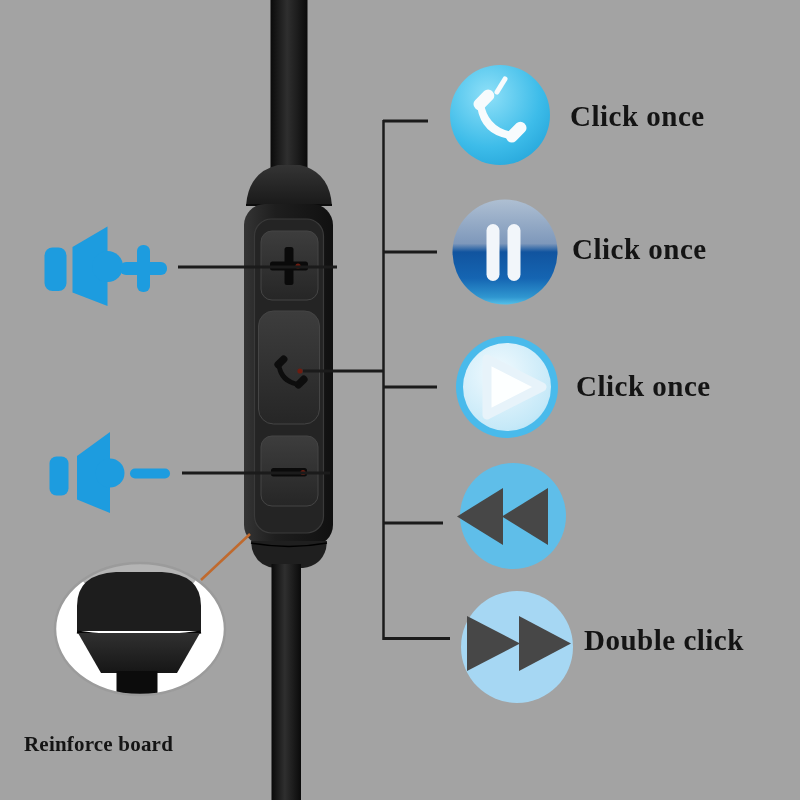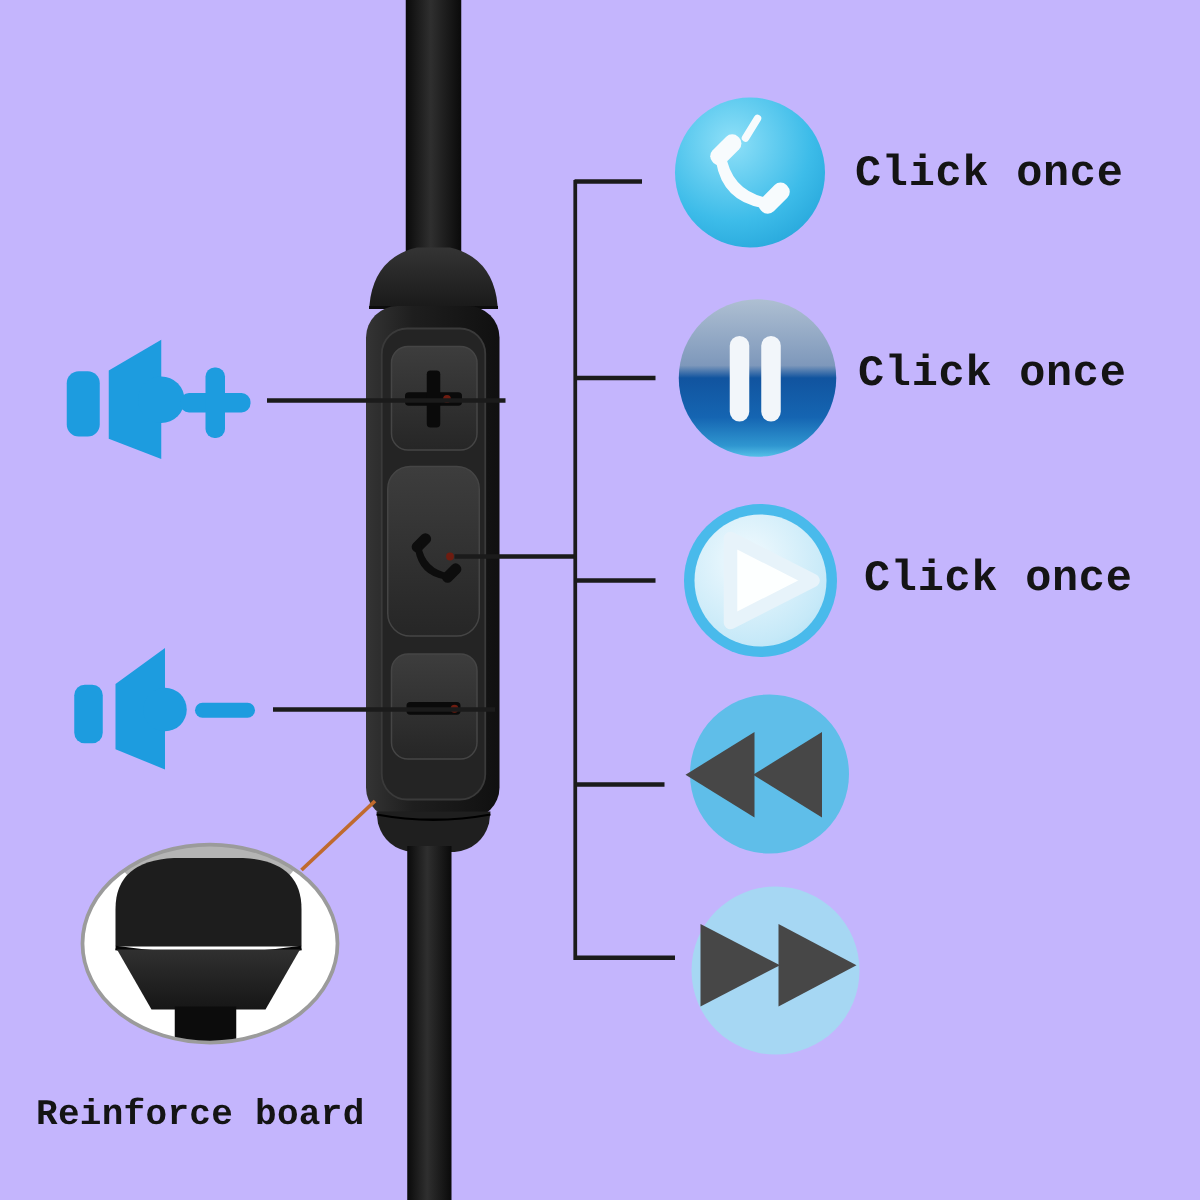--- a/index.html
+++ b/index.html
@@ -1,25 +1,25 @@
 <!DOCTYPE html>
 <html><head>
 <meta charset="utf-8">
 <style>
   html,body{margin:0;padding:0;background:#fff;}
   #canvas{
-    position:relative;width:800px;height:800px;background:#c4b5fd;overflow:hidden;
-    font-family:Liberation Mono, monospace;
+    position:relative;width:800px;height:800px;background:#a3a3a3;overflow:hidden;
+    font-family:Liberation Serif, serif;
   }
   #art{position:absolute;left:0;top:0;width:800px;height:800px;}
   .lbl{
     position:absolute;transform:translateY(-50%);
     font-size:29px;font-weight:600;color:#141414;white-space:nowrap;letter-spacing:0.5px;
   }
-  .lbl.reinforce{font-size:24px;font-weight:700;letter-spacing:0.2px;}
+  .lbl.reinforce{font-size:21px;font-weight:700;letter-spacing:0.2px;}
 </style>
 </head>
 <body>
 
 <div id="canvas">
 
 <svg id="art" viewBox="0 0 800 800">
   <defs>
     <linearGradient id="gradCable" x1="0" y1="0" x2="1" y2="0">
       <stop offset="0" stop-color="#0a0a0a"></stop>
@@ -167,15 +167,16 @@
     <line x1="383" y1="252" x2="437" y2="252"></line>
     <line x1="383" y1="387" x2="437" y2="387"></line>
     <line x1="383" y1="523" x2="443" y2="523"></line>
     <line x1="383" y1="638.5" x2="450" y2="638.5"></line>
   </g>
 </svg>
 
 <div class="lbl" style="left:570px;top:116px">Click once</div>
 <div class="lbl" style="left:572px;top:249px">Click once</div>
 <div class="lbl" style="left:576px;top:386px">Click once</div>
+<div class="lbl" style="left:584px;top:640px">Double click</div>
 <div class="lbl reinforce" style="left:24px;top:744px">Reinforce board</div>
 
 </div>
 
 </body></html>

